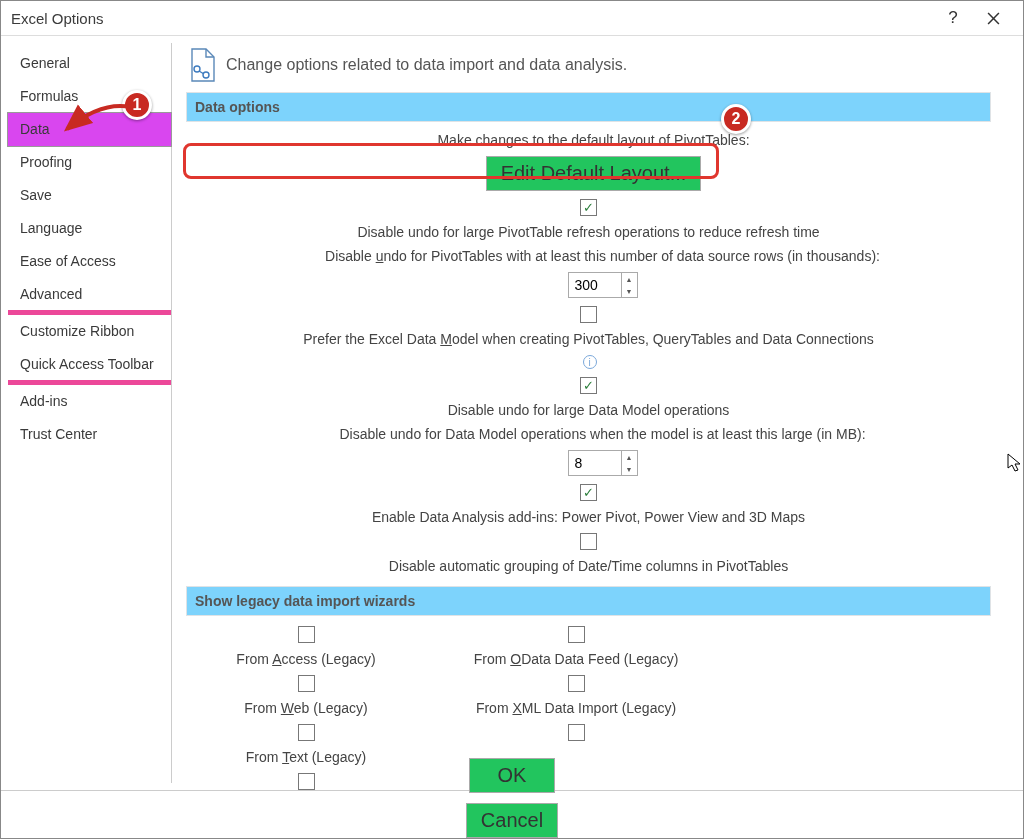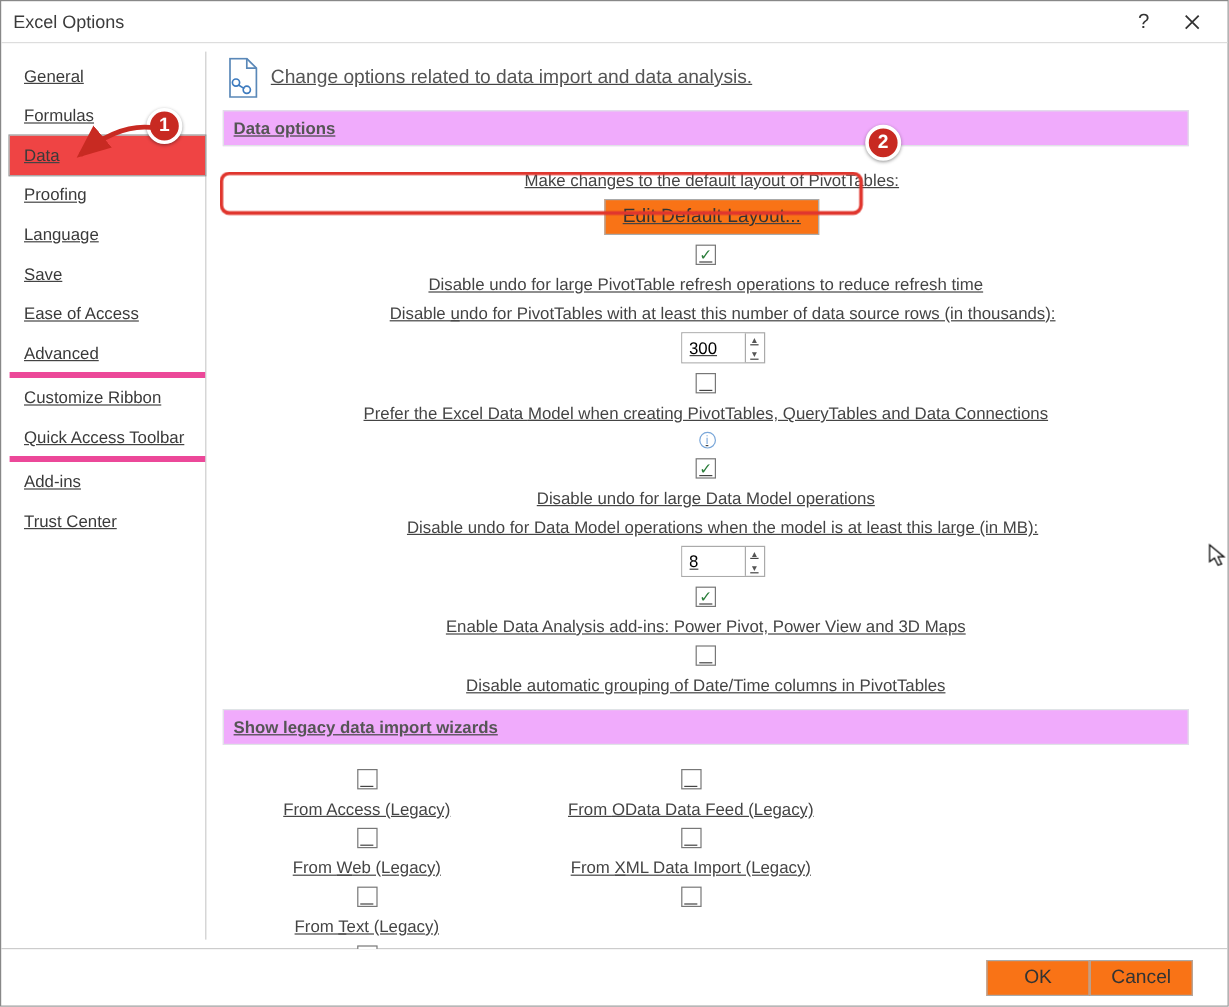--- a/index.html
+++ b/index.html
@@ -1,47 +1,47 @@
 <!DOCTYPE html>
 <html><head>
 <meta charset="utf-8">
 <style>
   * { box-sizing: border-box; margin: 0; padding: 0; }
   html, body { width: 1024px; height: 839px; font-family: "Segoe UI", Tahoma, sans-serif; font-size: 14px; color: #444; background: #fff; overflow: hidden; }
   .window { width: 1024px; height: 839px; border: 1px solid #888; display: flex; flex-direction: column; }
   .titlebar { height: 35px; display: flex; align-items: center; padding: 0 10px; border-bottom: 1px solid #ddd; }
   .titlebar .title { flex: 1; color: #3b3b3b; font-size: 15px; }
   .titlebar .tb-btn { width: 40px; height: 32px; display: flex; align-items: center; justify-content: center; font-size: 17px; color: #333; }
-  .body { flex: 1; display: flex; min-height: 0; text-decoration: underline; }
+  .body { flex: 1; display: flex; min-height: 0; }
   .sidebar { width: 164px; border-right: 1px solid #ccc; padding-top: 4px; background: #fff; margin: 7px 0 7px 7px; }
   .sidebar .item { padding: 8px 12px; color: #3a3a3a; cursor: default; border-bottom: 1px solid transparent; }
   .sidebar .item.sep-after { border-bottom: 5px solid #ec4899; }
-  .sidebar .item.selected { background: #ef4444; outline: 1px solid #999; }
+  .sidebar .item.selected { background: #d946ef; outline: 1px solid #999; }
   .main { flex: 1; padding: 10px 32px 0 14px; overflow: auto; }
   .heading-row { display: flex; align-items: center; gap: 10px; margin: 2px 0 10px 2px; }
   .page-icon { width: 28px; height: 34px; }
   .heading-text { color: #555; font-size: 16px; }
-  .section-header { background: #f0abfc; border: 1px solid #dfe3e6; padding: 6px 8px; font-weight: 600; color: #555; margin: 8px 0 16px 0; }
+  .section-header { background: #7dd3fc; border: 1px solid #dfe3e6; padding: 6px 8px; font-weight: 600; color: #555; margin: 8px 0 6px 0; }
   .opt-row { display: flex; align-items: center; padding: 4px 0; gap: 8px; flex-wrap: wrap; flex-direction: column; }
   .opt-row.indent { padding-left: 28px; }
   .opt-row label, .opt-row span.lbl { color: #444; }
   .checkbox { width: 17px; height: 17px; border: 1px solid #777; display: inline-flex; align-items: center; justify-content: center; font-size: 13px; line-height: 1; color: #2a7d3a; background: #fff; flex-shrink: 0; }
   .checkbox.unchecked { color: transparent; }
-  .btn { border: 1px solid #aaa; background: #f97316; padding: 5px 14px; color: #333; font-size: 16px; }
+  .btn { border: 1px solid #aaa; background: #22c55e; padding: 5px 14px; color: #333; font-size: 20px; }
   .spin { display: inline-flex; align-items: stretch; border: 1px solid #aaa; height: 26px; }
   .spin input { border: none; width: 52px; padding: 0 6px; font-size: 14px; outline: none; }
   .spin .arrows { display: flex; flex-direction: column; border-left: 1px solid #aaa; width: 16px; }
   .spin .arrows span { flex:1; display:flex; align-items:center; justify-content:center; font-size:7px; color:#555; }
   .info-icon { display:inline-flex; width:14px; height:14px; border:1px solid #7aa7d9; border-radius:50%; color:#7aa7d9; font-size:10px; align-items:center; justify-content:center; margin-left:2px; }
   .legacy-grid { display:flex; }
   .legacy-col { width: 240px; }
   .highlight-box { position: absolute; border: 3px solid #e0362e; border-radius: 8px; pointer-events: none; }
   .annot-badge { position: absolute; width: 30px; height: 30px; border-radius: 50%; background: #c82a22; border: 3px solid #fff; box-shadow: 0 1px 3px rgba(0,0,0,.4); color:#fff; font-weight:bold; display:flex; align-items:center; justify-content:center; font-size:16px; pointer-events:none; }
   .annot-arrow { position:absolute; pointer-events:none; }
-  .footer { height: 48px; border-top: 1px solid #ccc; display:flex; justify-content:flex-end; align-items:center; padding: 0 29px; }
+  .footer { height: 48px; border-top: 1px solid #ccc; display:flex; justify-content:flex-end; align-items:center; gap:10px; padding: 0 29px; flex-direction: column; }
   .footer .btn { min-width: 86px; text-align:center; }
   .underline-char { text-decoration: underline; }
   .cursor-icon { position:absolute; pointer-events:none; }
 </style>
 </head>
 <body>
 
 <div class="window" style="position:relative;">
   <div class="titlebar">
     <span class="title">Excel Options</span>
@@ -52,22 +52,22 @@
         </svg>
     </div>
   </div>
 
   <div class="body">
     <div class="sidebar" id="sidebar">
         <div class="item">General</div>
         <div class="item">Formulas</div>
         <div class="item selected">Data</div>
         <div class="item">Proofing</div>
+        <div class="item">Save</div>
         <div class="item">Language</div>
-        <div class="item">Save</div>
         <div class="item">Ease of Access</div>
         <div class="item sep-after">Advanced</div>
         <div class="item">Customize Ribbon</div>
         <div class="item sep-after">Quick Access Toolbar</div>
         <div class="item">Add-ins</div>
         <div class="item">Trust Center</div>
       </div>
 
     <div class="main" style="position:relative;">
       <div class="heading-row">

